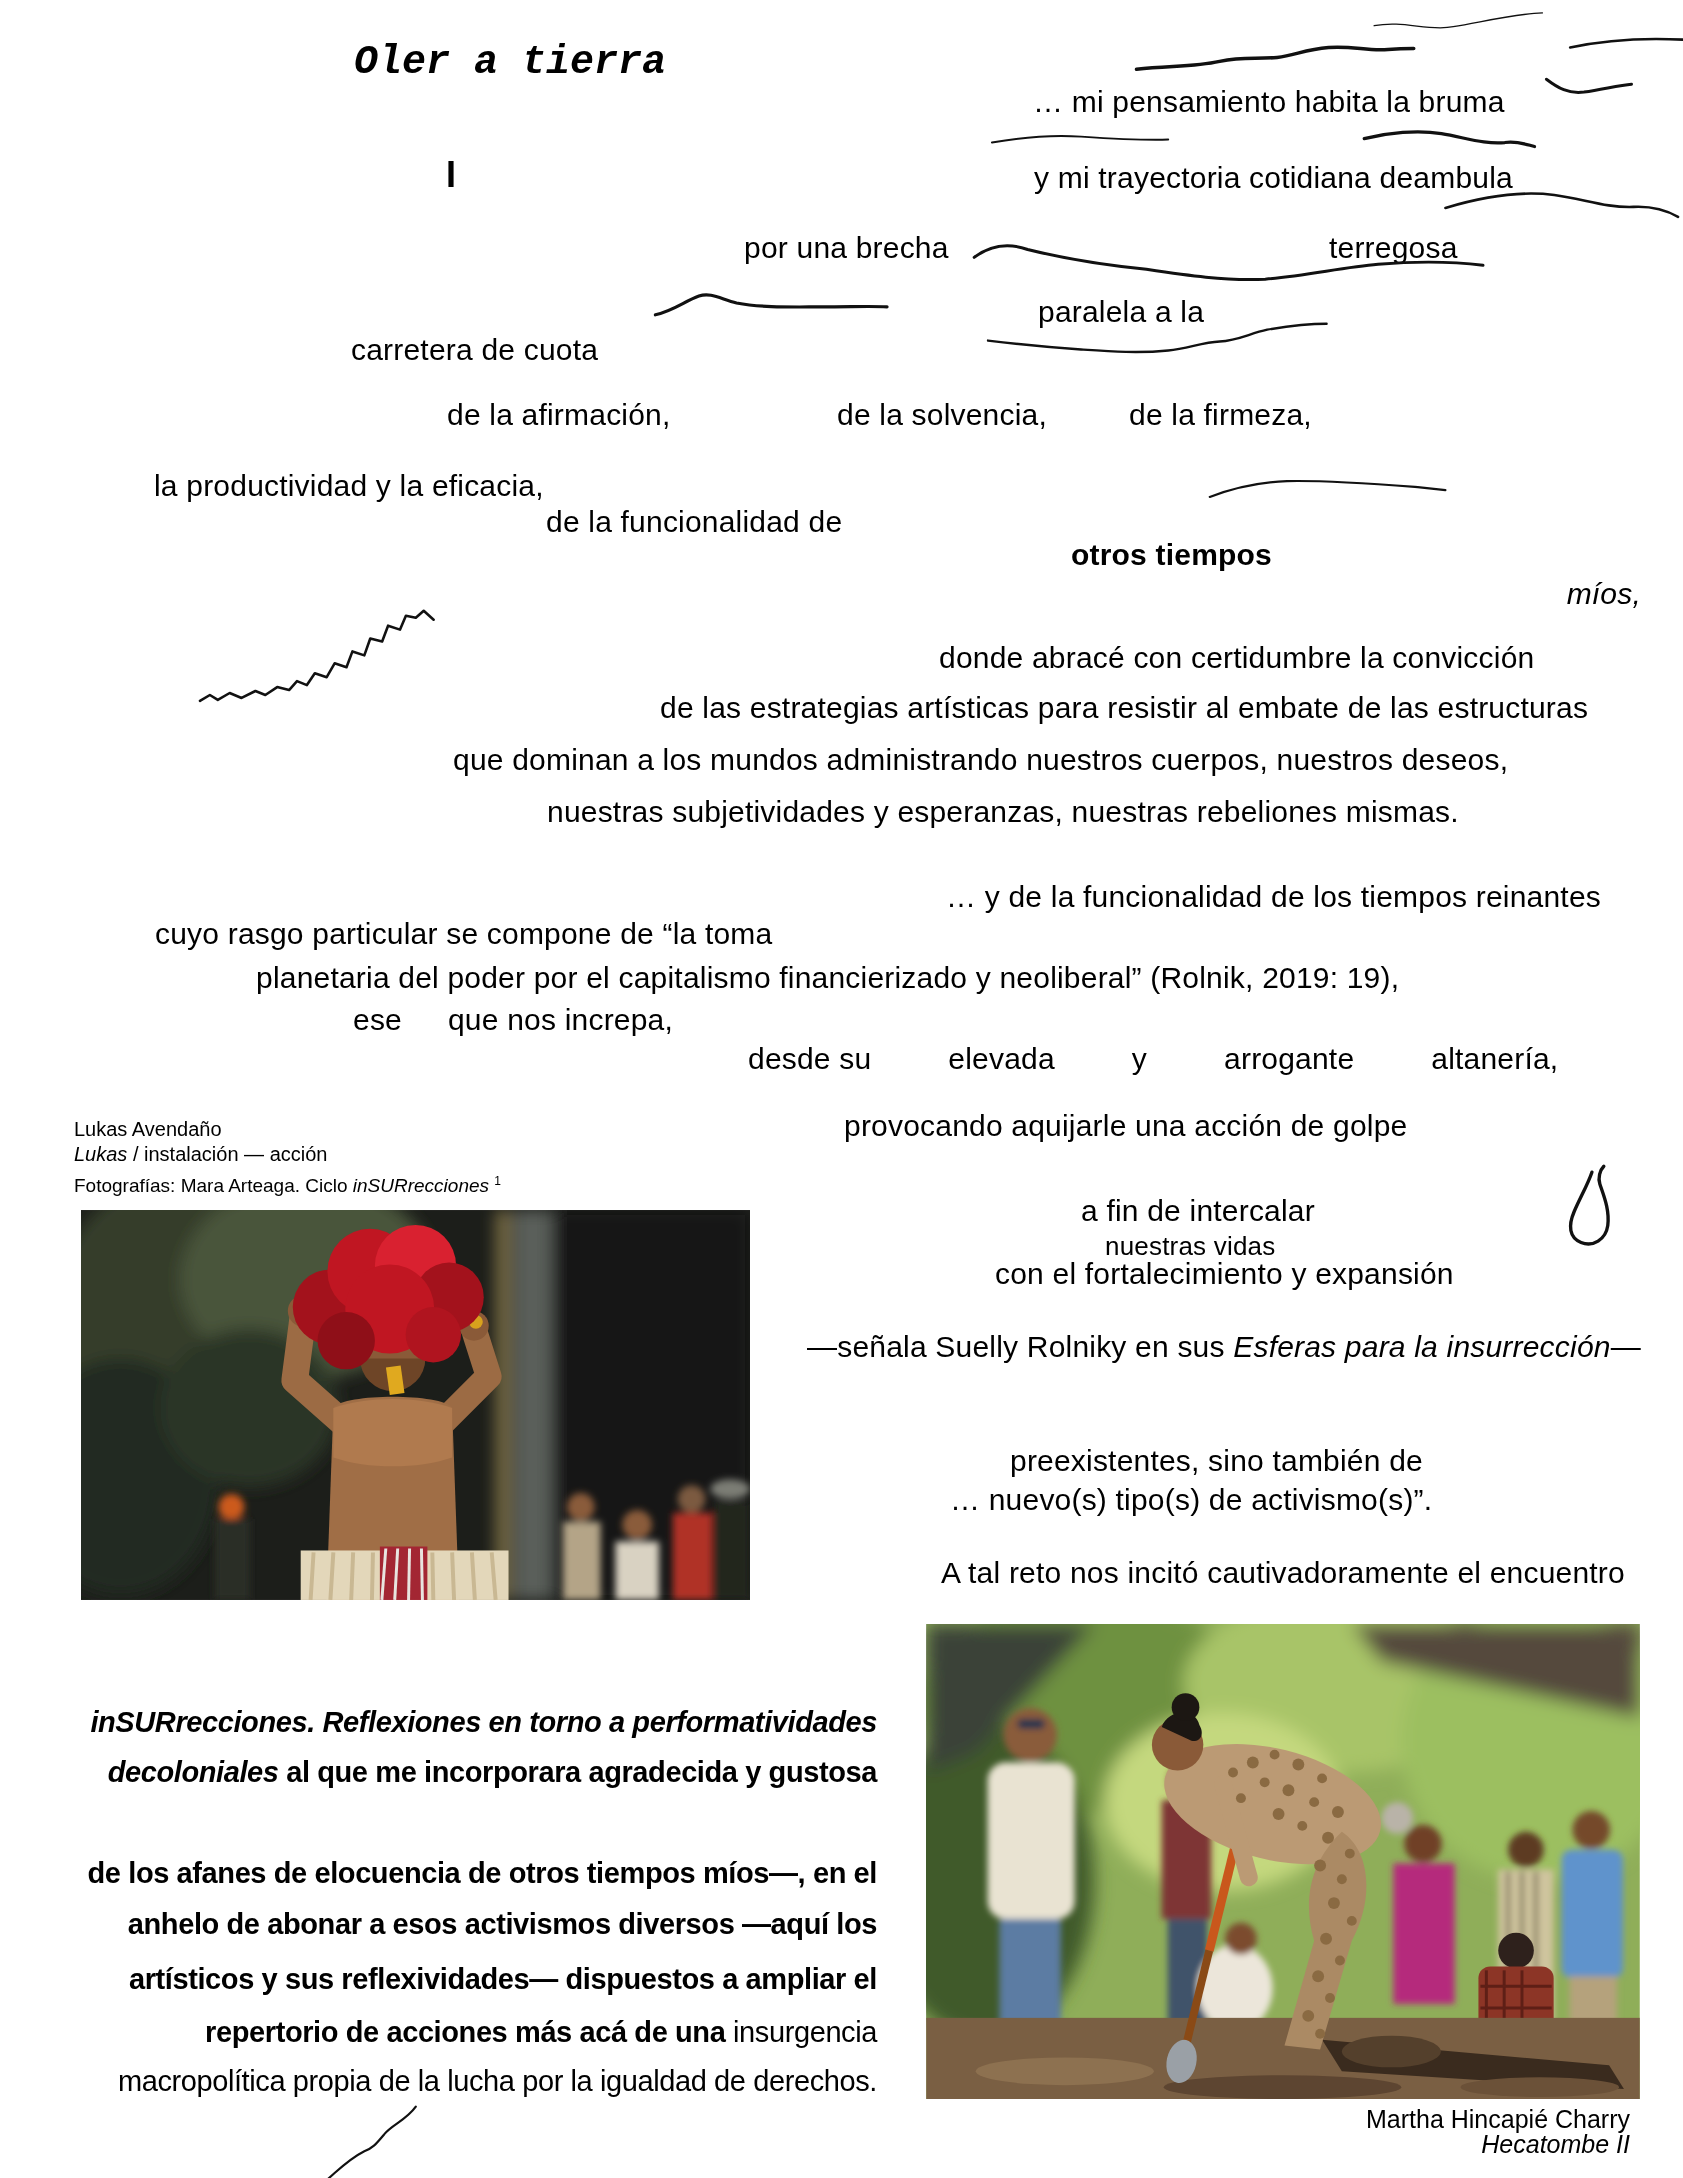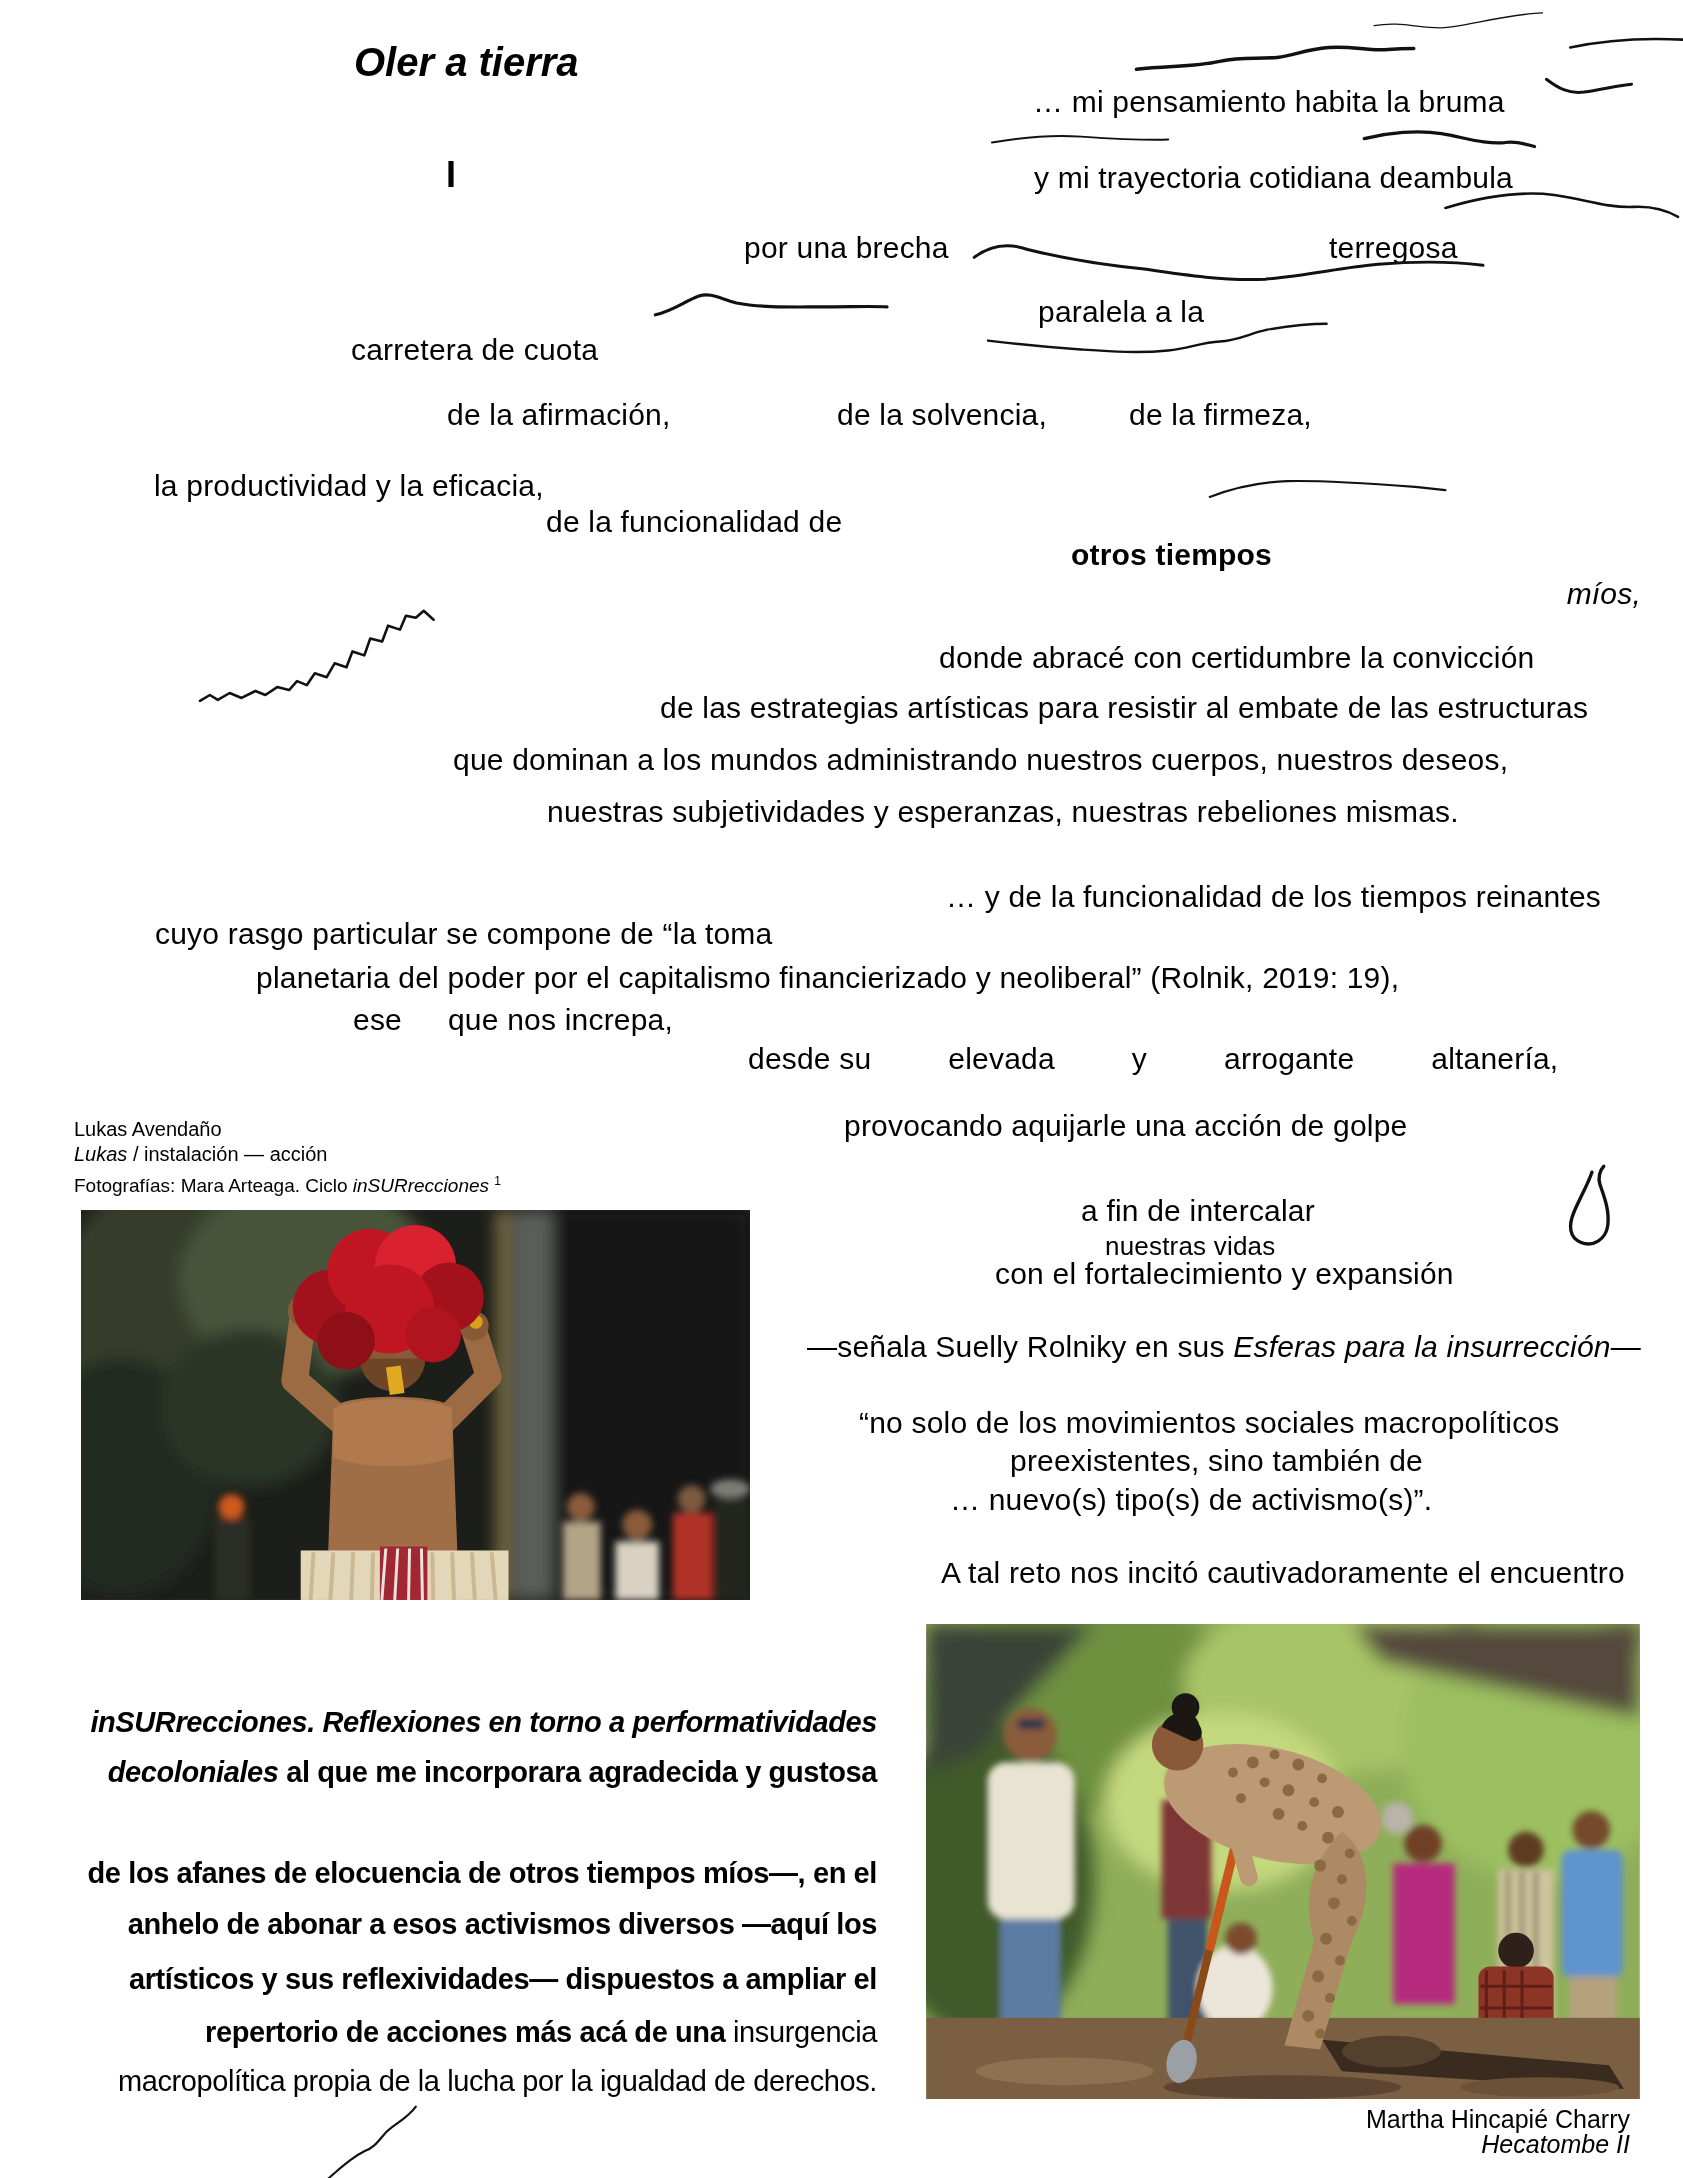--- a/index.html
+++ b/index.html
@@ -21,21 +21,21 @@
   .pline .reg{font-weight:normal;}
   .photo{position:absolute;display:block;}
   svg{display:block;}
   #scribbles{position:absolute;left:0;top:0;pointer-events:none;}
 </style>
 </head>
 <body>
 
 <div id="page">
 
-  <div class="title" style="left:354px;top:40px;">Oler a tierra</div>
+  <div class="title" style="left:354px;top:40px;font-family:Liberation Mono, monospace;">Oler a tierra</div>
   <div class="numeral" style="left:446px;top:154px;">I</div>
 
   <div class="line" style="left:1033px;top:84px;">… mi pensamiento habita la bruma</div>
   <div class="line" style="left:1034px;top:160px;">y mi trayectoria cotidiana deambula</div>
   <div class="line" style="left:744px;top:230px;">por una brecha</div>
   <div class="line" style="left:1329px;top:230px;">terregosa</div>
   <div class="line" style="left:1038px;top:294px;">paralela a la</div>
   <div class="line" style="left:351px;top:332px;">carretera de cuota</div>
   <div class="line" style="left:447px;top:397px;">de la afirmación,</div>
   <div class="line" style="left:837px;top:397px;">de la solvencia,</div>
@@ -136,21 +136,20 @@
             <line x1="344" y1="342" x2="345" y2="394"></line>
         </g>
       </g>
     </g>
   </svg>
 
   <div class="line" style="left:1081px;top:1193px;">a fin de intercalar</div>
   <div class="line sm" style="left:1105px;top:1228px;">nuestras vidas</div>
   <div class="line" style="left:995px;top:1256px;">con el fortalecimiento y expansión</div>
   <div class="line" style="left:807px;top:1329px;"><span>—señala Suelly Rolniky en sus </span><span class="ital">Esferas para la insurrección</span><span>—</span></div>
-  <div class="line" style="left:859px;top:1405px;">“no solo de los movimientos sociales macropolíticos</div>
   <div class="line" style="left:1010px;top:1443px;">preexistentes, sino también de</div>
   <div class="line" style="left:950px;top:1482px;">… nuevo(s) tipo(s) de activismo(s)”.</div>
   <div class="line" style="left:941px;top:1555px;">A tal reto nos incitó cautivadoramente el encuentro</div>
 
   <svg class="photo" style="left:926px;top:1624px;" width="714" height="475" viewBox="0 0 721 480" role="img">
     <defs>
       <filter id="rb8" x="-30%" y="-30%" width="160%" height="160%">
           <feGaussianBlur stdDeviation="9"></feGaussianBlur>
         </filter>
       <filter id="rb3" x="-30%" y="-30%" width="160%" height="160%">

